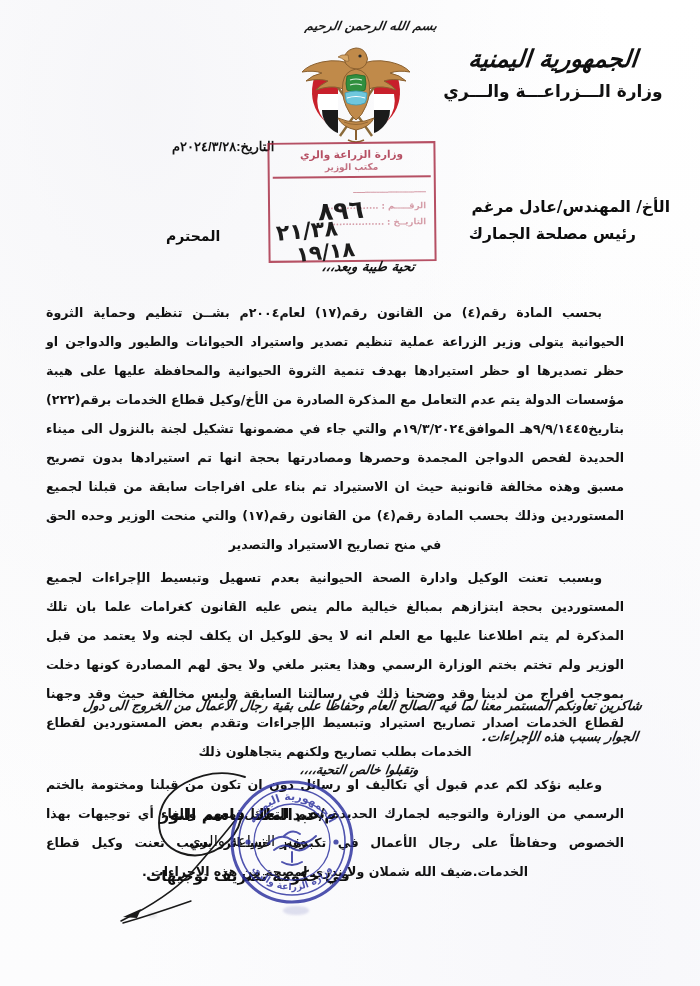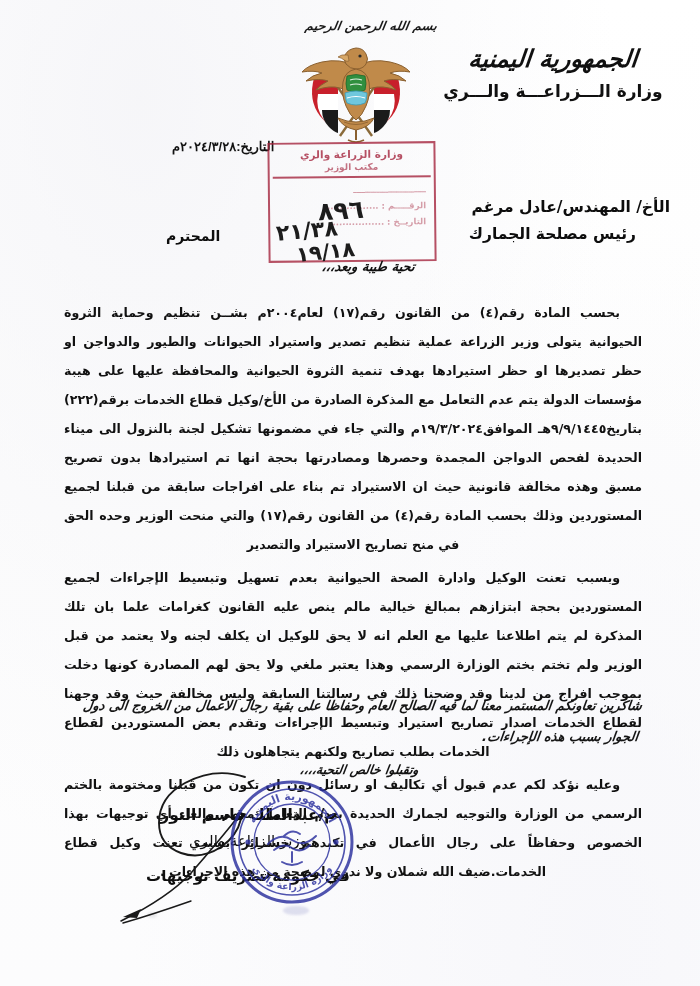--- a/index.html
+++ b/index.html
@@ -267,21 +267,21 @@
     font-weight: bold;
     font-style: italic;
     color: #101010;
     white-space: nowrap;
     transform: skewX(-8deg);
   }
 
   
   .body-text {
     position: absolute;
-    left: 64px;
+    left: 46px;
     top: 298px;
     width: 578px;
     direction: rtl;
     text-align: justify;
     text-align-last: center;
     font-family: "DejaVu Sans", sans-serif;
     font-size: 12.6px;
     font-weight: bold;
     line-height: 29px;
     color: #111111;

